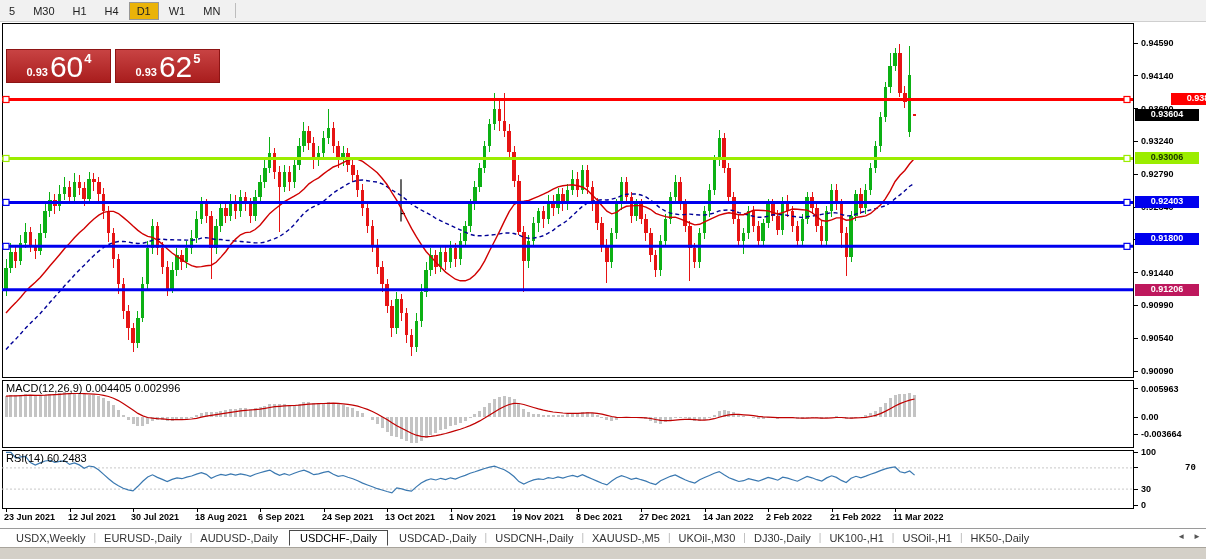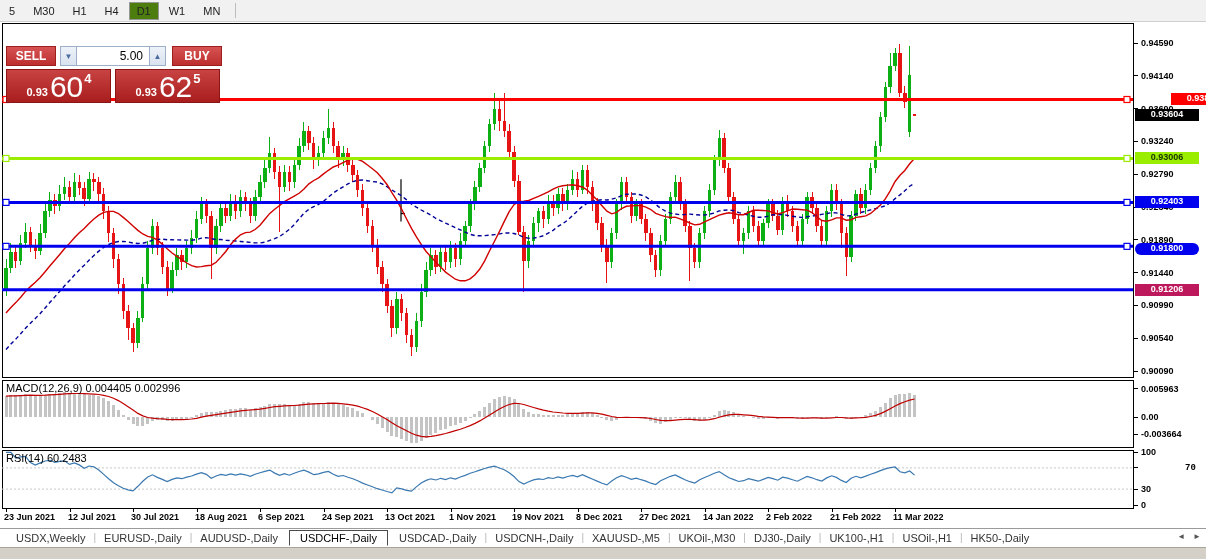--- a/index.html
+++ b/index.html
@@ -3,21 +3,21 @@
 <meta charset="utf-8">
 <style>
   html,body{margin:0;padding:0;background:#fff;}
   #win{position:relative;width:1206px;height:559px;background:#fff;overflow:hidden;
        font-family:"Liberation Sans",sans-serif;-webkit-font-smoothing:antialiased;}
   
   #toolbar{position:absolute;left:0;top:0;width:1206px;height:21px;background:#f1f1f1;
            border-bottom:1px solid #cfcfcf;display:flex;align-items:center;}
   .tfbtn{font:400 11px "Liberation Sans",sans-serif;color:#222;padding:2px 7px;margin:0 1px;
          border:1px solid transparent;cursor:default;}
-  .tfbtn.active{background:#4d7c0f;border:1px solid #979797;}
+  .tfbtn.active{background:#eab308;border:1px solid #979797;}
   .tbsep{width:1px;height:15px;background:#bdbdbd;margin:0 6px;}
   
   #chart-svg{position:absolute;left:0;top:0;z-index:1;}
   
   .plabel{position:absolute;z-index:2;font:400 11px "Liberation Sans",sans-serif;color:#000;white-space:nowrap;}
   .tri{font-size:8px;position:relative;top:-1px;margin-right:4px;}
   .lbl{position:absolute;z-index:2;font:700 9px "Liberation Sans",sans-serif;color:#000;white-space:nowrap;}
   .badge{position:absolute;left:1135px;width:64px;height:12px;line-height:12px;z-index:3;
          font:700 9px "Liberation Sans",sans-serif;text-align:center;}
   
@@ -683,33 +683,20 @@
       <line x1="578" y1="508" x2="578" y2="512" stroke="#000" stroke-width="1" shape-rendering="crispEdges"></line>
       <line x1="641" y1="508" x2="641" y2="512" stroke="#000" stroke-width="1" shape-rendering="crispEdges"></line>
       <line x1="705" y1="508" x2="705" y2="512" stroke="#000" stroke-width="1" shape-rendering="crispEdges"></line>
       <line x1="768" y1="508" x2="768" y2="512" stroke="#000" stroke-width="1" shape-rendering="crispEdges"></line>
       <line x1="832" y1="508" x2="832" y2="512" stroke="#000" stroke-width="1" shape-rendering="crispEdges"></line>
       <line x1="895" y1="508" x2="895" y2="512" stroke="#000" stroke-width="1" shape-rendering="crispEdges"></line>
     </svg>
 
 
   <div id="tpanel">
-    <div class="tp-row1">
-      <div class="tp-btn">SELL</div>
-      <div class="tp-spin">
-        <div class="tp-arrow">
-            <span>▼</span>
-          </div>
-        <input class="tp-input" value="5.00" style="">
-        <div class="tp-arrow">
-            <span>▲</span>
-          </div>
-      </div>
-      <div class="tp-btn">BUY</div>
-    </div>
     <div class="tp-row2">
       <div class="tp-price">
         <span class="tp-small">0.93</span>
           <span class="tp-big">60</span>
           <span class="tp-sup">4</span>
       </div>
       <div class="tp-price">
         <span class="tp-small">0.93</span>
           <span class="tp-big">62</span>
           <span class="tp-sup">5</span>
@@ -739,21 +726,21 @@
       <div class="lbl" style="left: 1141px; top: 383.893px;">0.005963</div>
       <div class="lbl" style="left: 1141px; top: 412px;">0.00</div>
       <div class="lbl" style="left: 1141px; top: 429.271px;">-0.003664</div>
       <div class="lbl" style="left: 1141px; top: 447px;">100</div>
       <div class="lbl" style="left: 1185px; top: 462.9px; font-family: Liberation Mono, monospace;">70</div>
       <div class="lbl" style="left: 1141px; top: 484.1px;">30</div>
       <div class="lbl" style="left: 1141px; top: 500px;">0</div>
       <div class="badge" style="top: 93.489px; background: rgb(255, 0, 0); color: rgb(255, 255, 255); margin-left: 36px;">0.93815</div>
       <div class="badge" style="top: 152.456px; background: rgb(155, 237, 0); color: rgb(26, 51, 0);">0.93006</div>
       <div class="badge" style="top: 196.408px; background: rgb(0, 0, 238); color: rgb(255, 255, 255);">0.92403</div>
-      <div class="badge" style="top: 243px; background: rgb(0, 0, 238); color: rgb(255, 255, 255); border-radius: 6px;">0.91800</div>
+      <div class="badge" style="top: 233px; background: rgb(0, 0, 238); color: rgb(255, 255, 255);">0.91800</div>
       <div class="badge" style="top: 283.656px; background: #be185d; color: rgb(255, 255, 255);">0.91206</div>
       <div class="badge" style="top: 108.869px; background: rgb(0, 0, 0); color: rgb(255, 255, 255);">0.93604</div>
     </div>
   <div id="date-layer">
       <div class="lbl" style="left: 4px; top: 512px;">23 Jun 2021</div>
       <div class="lbl" style="left: 68px; top: 512px;">12 Jul 2021</div>
       <div class="lbl" style="left: 131px; top: 512px;">30 Jul 2021</div>
       <div class="lbl" style="left: 195px; top: 512px;">18 Aug 2021</div>
       <div class="lbl" style="left: 258px; top: 512px;">6 Sep 2021</div>
       <div class="lbl" style="left: 322px; top: 512px;">24 Sep 2021</div>

